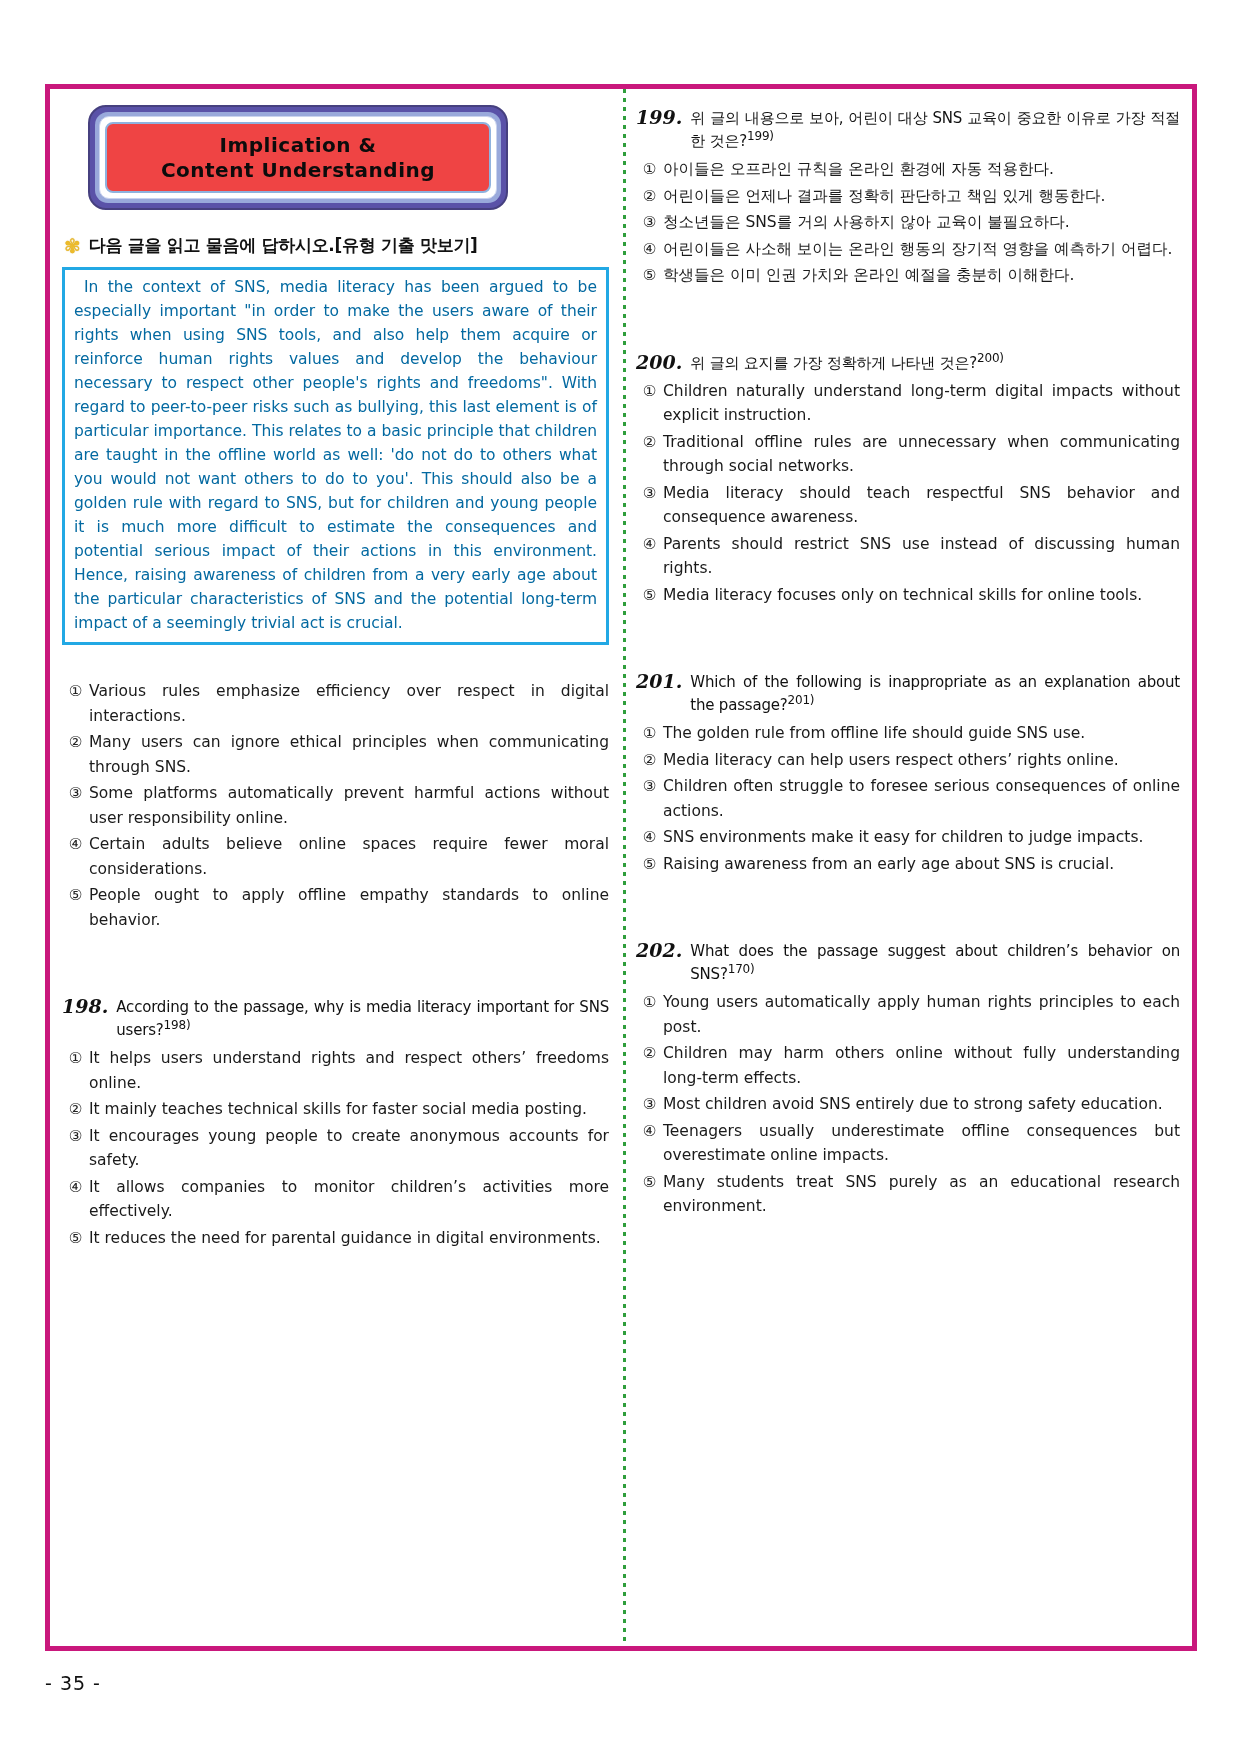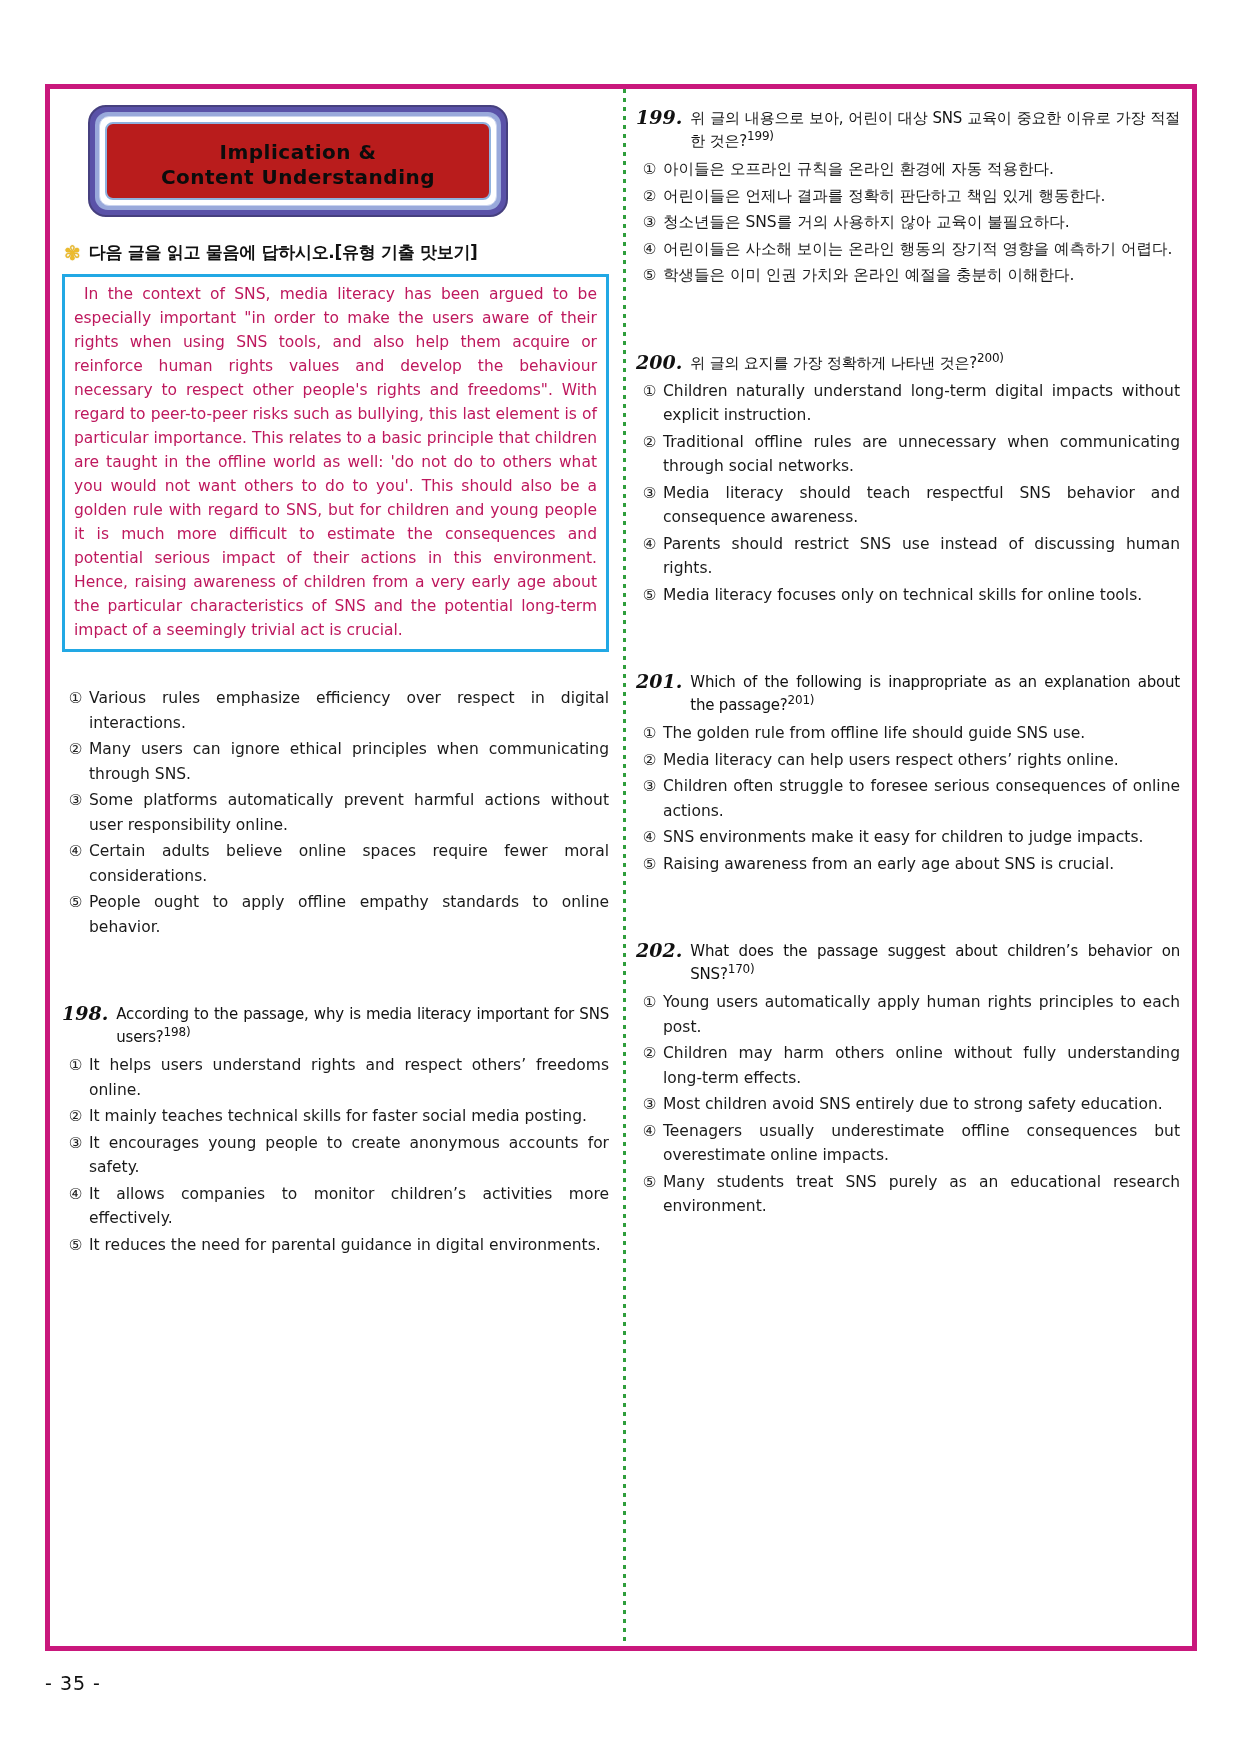--- a/index.html
+++ b/index.html
@@ -57,25 +57,25 @@
     border-radius: 13px;
     padding: 4px;
   }
   .badge-l3 {
     background: #ffffff;
     border: 1px solid #c9d3ee;
     border-radius: 10px;
     padding: 5px;
   }
   .badge-l4 {
-    background: #b91c1c;
+    background: #ef4444;
     border: 2px solid #8fb2de;
     border-radius: 8px;
     text-align: center;
-    padding: 16px 8px 8px 8px;
+    padding: 9px 8px 8px 8px;
   }
   .badge-l4 div {
     font-weight: bold;
     font-size: 20px;
     line-height: 25px;
     letter-spacing: 0.5px;
     color: #0c0c0c;
   }
 
   
@@ -99,21 +99,21 @@
 
   
   .passage {
     margin-top: 10px;
     border: 3px solid #22a8e4;
     padding: 5px 9px 7px 9px;
     font-size: 15.5px;
     line-height: 24px;
     text-align: justify;
     text-indent: 10px;
-    color: #be185d;
+    color: #0369a1;
   }
 
   
   .question { margin-top: 62px; }
   #left-questions .question:first-child { margin-top: 34px; }
   #right-questions .question:first-child { margin-top: 4px; }
   .q-head { display: flex; align-items: flex-start; }
   .q-num {
     font-family: "DejaVu Serif", "Liberation Serif", serif;
     font-style: italic;

